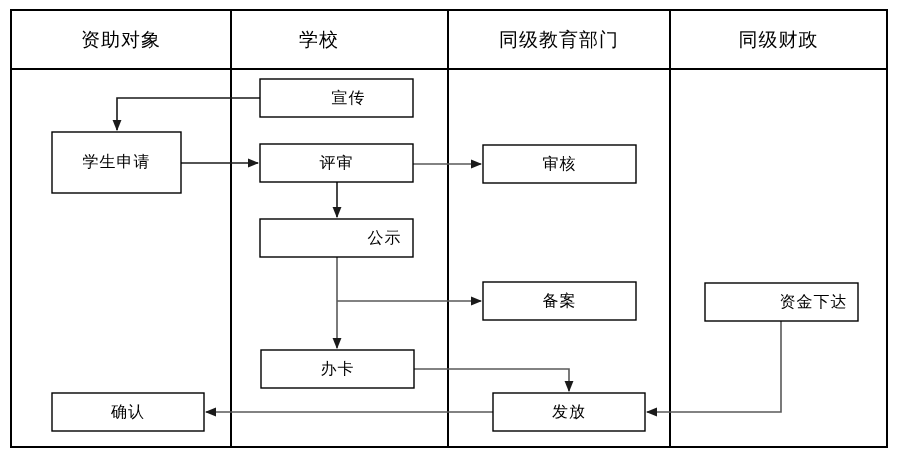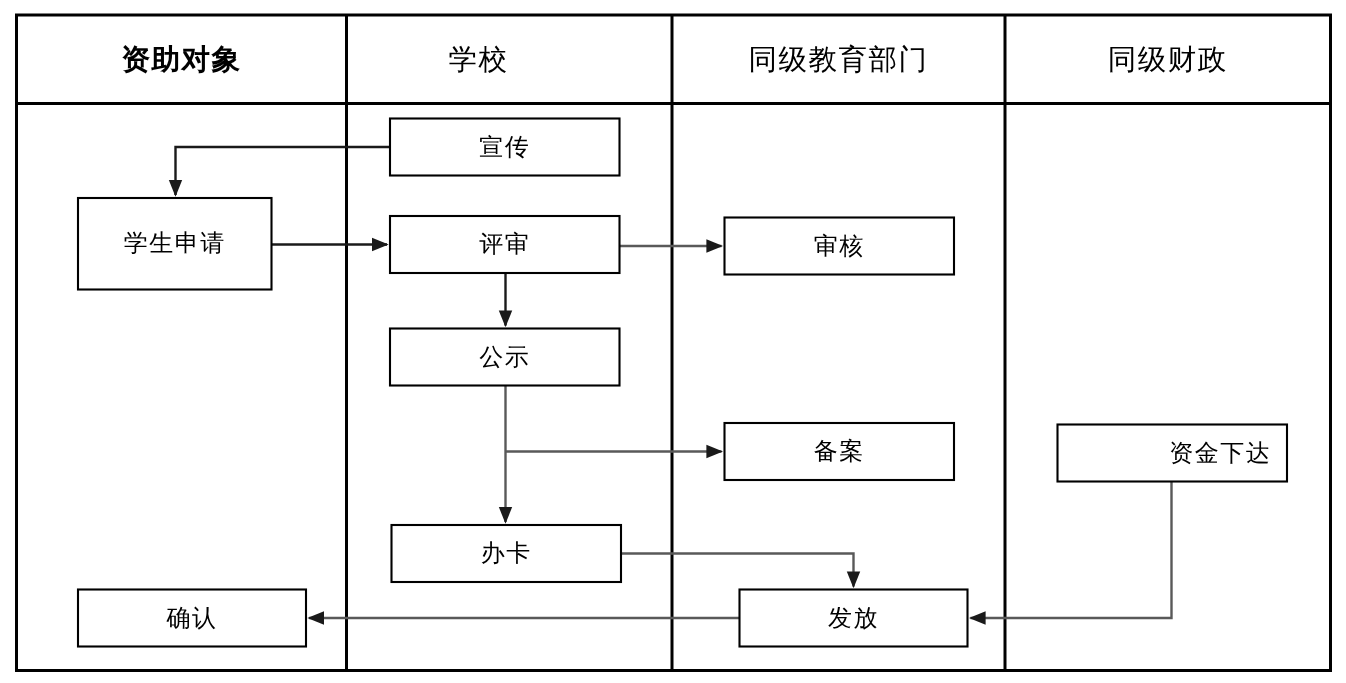--- a/index.html
+++ b/index.html
@@ -83,29 +83,29 @@
       <rect x="483" y="145" width="153" height="38" fill="#ffffff" stroke="#000000" stroke-width="1.4"></rect>
       <rect x="260" y="219" width="153" height="38" fill="#ffffff" stroke="#000000" stroke-width="1.4"></rect>
       <rect x="483" y="282" width="153" height="38" fill="#ffffff" stroke="#000000" stroke-width="1.4"></rect>
       <rect x="705" y="283" width="153" height="38" fill="#ffffff" stroke="#000000" stroke-width="1.4"></rect>
       <rect x="261" y="350" width="153" height="38" fill="#ffffff" stroke="#000000" stroke-width="1.4"></rect>
       <rect x="493" y="393" width="152" height="38" fill="#ffffff" stroke="#000000" stroke-width="1.4"></rect>
       <rect x="52" y="393" width="152" height="38" fill="#ffffff" stroke="#000000" stroke-width="1.4"></rect>
     </g>
   </svg>
 
-  <div class="lane-header-label" style="left:11px; top:10px; width:220px; height:59px;font-weight:bold;">资助对象</div>
+  <div class="lane-header-label" style="left:11px; top:10px; width:220px; height:59px;">资助对象</div>
   <div class="lane-header-label" style="left:231px; top:10px; width:176px; height:59px;">学校</div>
   <div class="lane-header-label" style="left:448px; top:10px; width:222px; height:59px;">同级教育部门</div>
   <div class="lane-header-label" style="left:670px; top:10px; width:217px; height:59px;text-align:center;">同级财政</div>
 
-  <div class="node-label" style="left:260px; top:79px; width:153px; height:38px;">宣传</div>
+  <div class="node-label" style="left:260px; top:79px; width:153px; height:38px;padding-left:12px;">宣传</div>
   <div class="node-label" style="left:52px; top:132px; width:129px; height:61px;">学生申请</div>
   <div class="node-label" style="left:260px; top:144px; width:153px; height:38px;">评审</div>
   <div class="node-label" style="left:483px; top:145px; width:153px; height:38px;">审核</div>
-  <div class="node-label" style="left:260px; top:219px; width:153px; height:38px;">公示</div>
+  <div class="node-label" style="left:260px; top:219px; width:153px; height:38px;padding-left:48px;">公示</div>
   <div class="node-label" style="left:483px; top:282px; width:153px; height:38px;">备案</div>
   <div class="node-label" style="left:705px; top:283px; width:153px; height:38px;padding-left:32px;">资金下达</div>
   <div class="node-label" style="left:261px; top:350px; width:153px; height:38px;">办卡</div>
   <div class="node-label" style="left:52px; top:393px; width:152px; height:38px;">确认</div>
   <div class="node-label" style="left:493px; top:393px; width:152px; height:38px;">发放</div>
 
 </div>
 
 </body></html>

